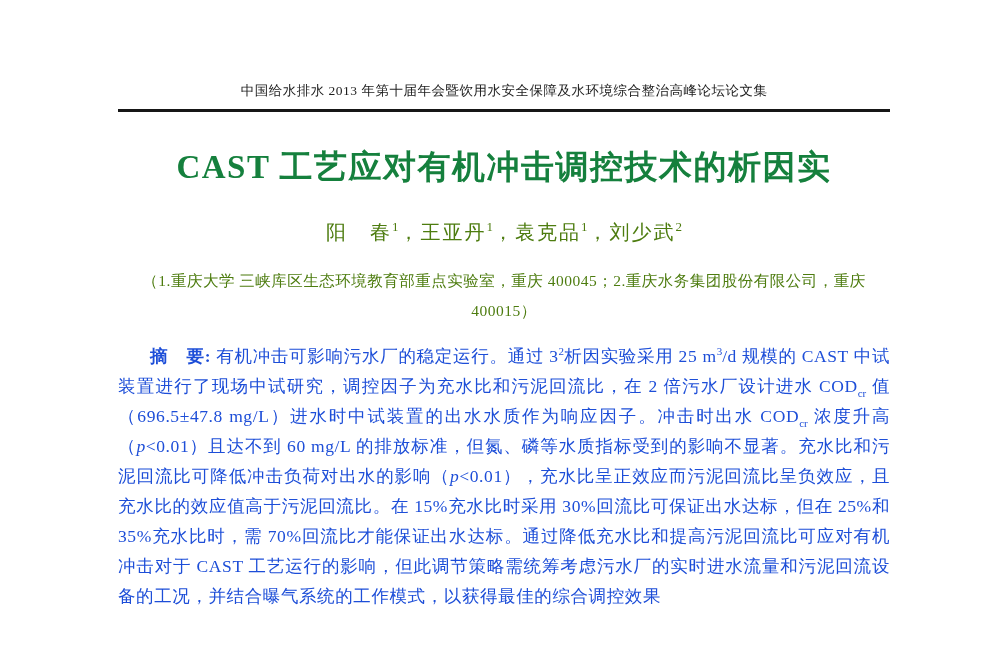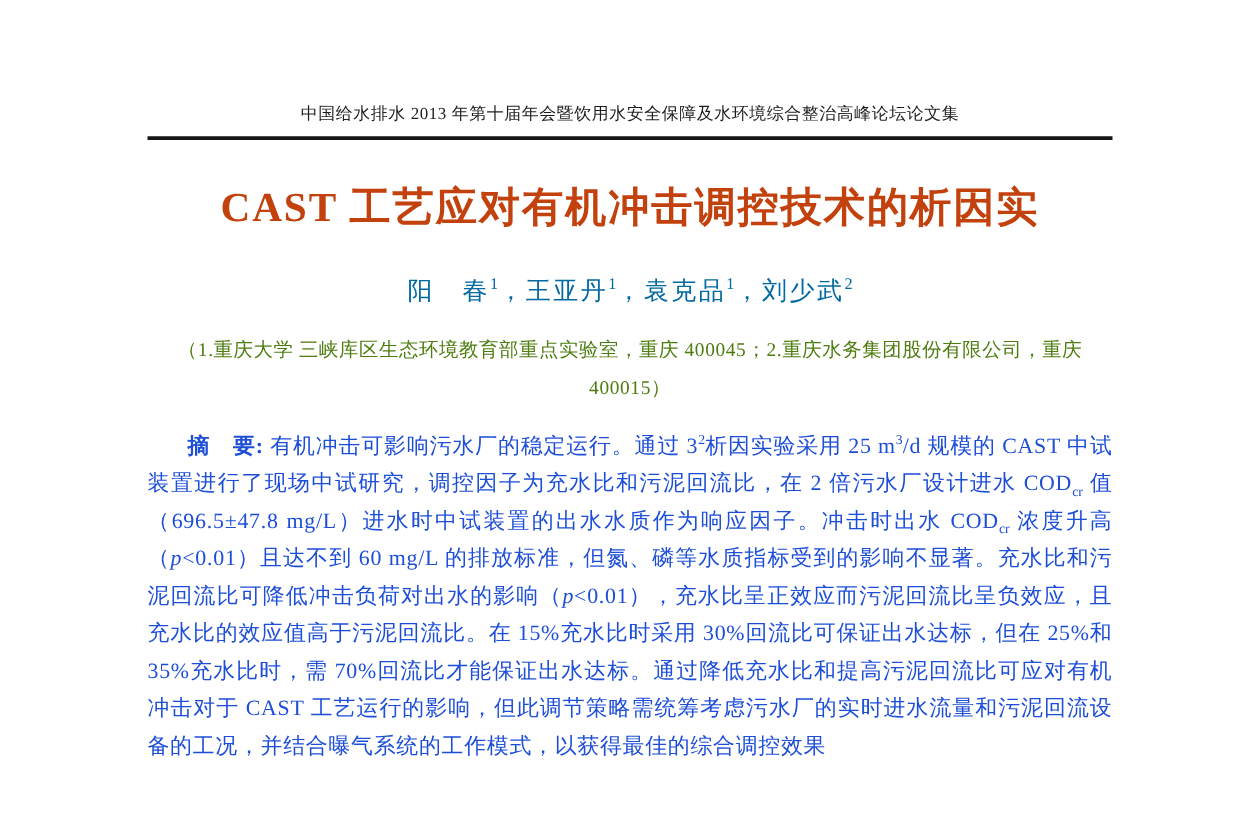--- a/index.html
+++ b/index.html
@@ -37,28 +37,28 @@
     background: #161616;
     width: 100%;
   }
   .paper-title {
     margin-top: 30px;
     text-align: center;
     font-size: 33px;
     font-weight: bold;
     line-height: 51px;
     letter-spacing: 1.5px;
-    color: #c2410c;
+    color: #15803d;
   }
   .authors-line {
     margin-top: 26px;
     text-align: center;
     font-size: 20px;
     letter-spacing: 2px;
-    color: #0369a1;
+    color: #4d7c0f;
   }
   .authors-line sup {
     font-size: 13px;
     letter-spacing: 0;
     vertical-align: super;
     line-height: 0;
   }
   .affiliation {
     margin-top: 20px;
     text-align: center;

